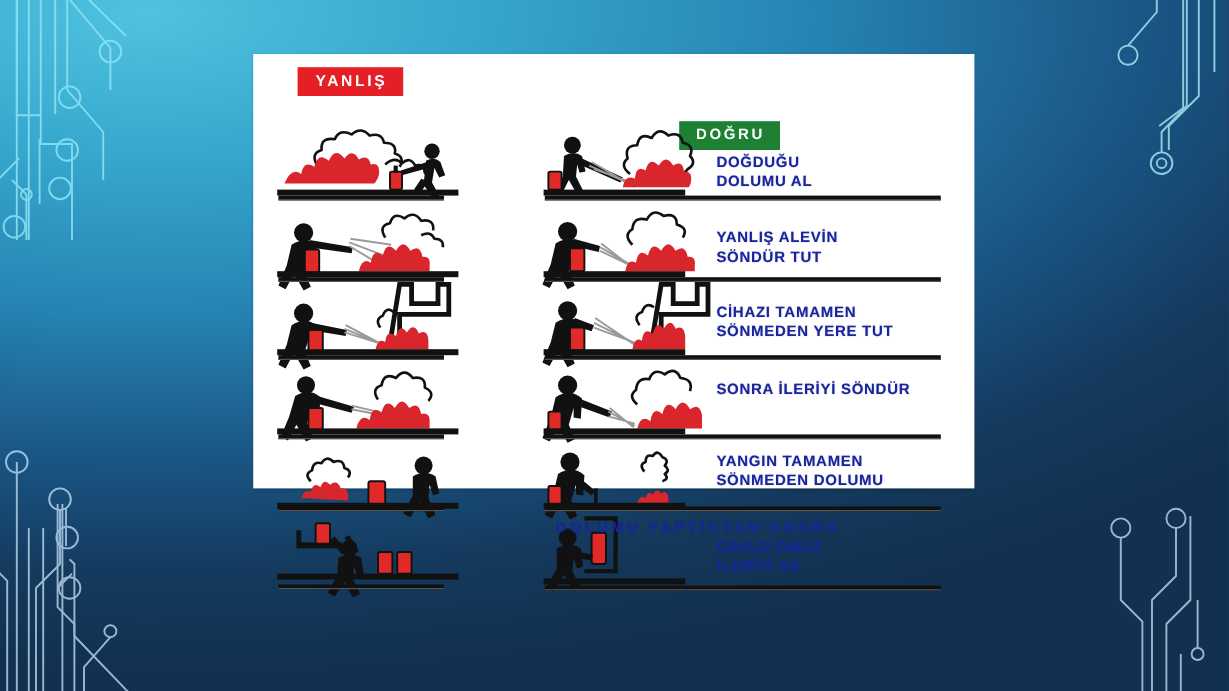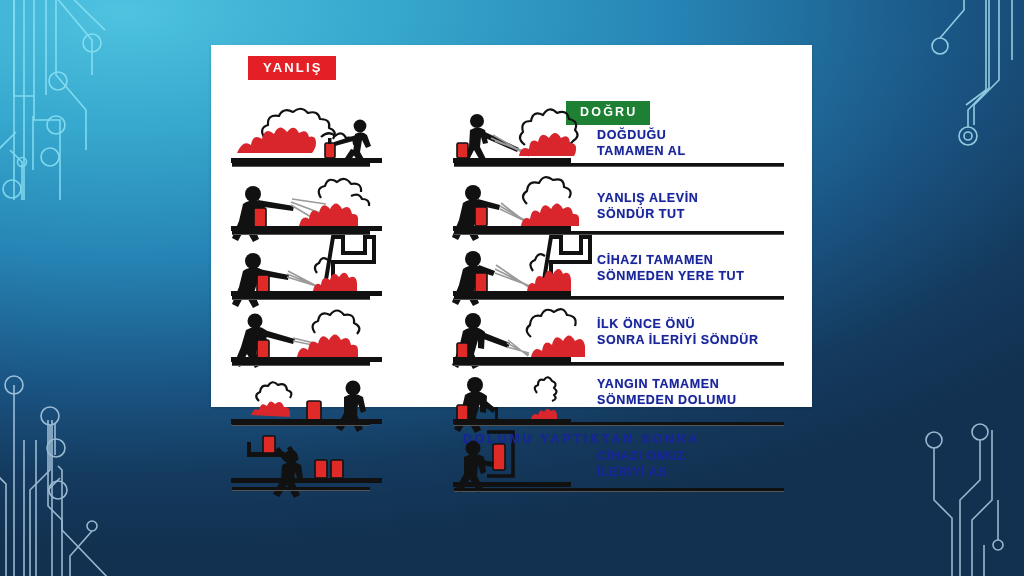--- a/index.html
+++ b/index.html
@@ -187,21 +187,21 @@
           <path class="spray" d="M40 33 l38 17 M42 30 l36 21 M44 36 l34 12"></path>
           <path class="smoke" d="M74 40 q-9-7-2-13 q-3-11 8-11 q2-11 12-6 q6-10 14-2 q10-4 12 6 q10 2 6 11 q6 6-2 11 q-4 6-12 3"></path>
           <path class="flame" d="M68 51 q2-11 10-7 q1-12 9-7 q3-12 11-4 q6-10 12 0 q8-5 9 5 q7 0 6 7 q0 3-2 6z"></path>
           <rect class="ink" x="2" y="53" width="118" height="5"></rect>
         </svg>
       </div>
       <div class="rule rule-right" style="top:58px"></div>
       <div class="rule rule-wrong" style="top:58px"></div>
       <div class="caption" style="left:386px; top:23px">
         <div>DOĞDUĞU</div>
-        <div>TAMAMEN AL</div>
+        <div>DOLUMU AL</div>
       </div>
     </div>
 
     <div class="row" style="top:133px">
       <div class="cell cell-wrong">
         <svg width="155" height="60" viewBox="0 0 155 60">
           <g class="ink">
             <circle cx="24" cy="16" r="8"></circle>
             <path d="M14 26 q12-8 22 1 l-2 18 -6-2 1-8 -4 14 5 12 -6 3 -8-14 -7 13 -6-3 7-17z"></path>
             <path d="M29 22 l36 6 -1 5 -36-5z"></path>
@@ -302,21 +302,20 @@
           <rect class="ext" x="6" y="36" width="11" height="15" rx="1.5"></rect>
           <path class="spray" d="M56 36 l22 12 M57 33 l20 16 M56 40 l22 6"></path>
           <path class="smoke" d="M80 30 q-8-7-1-12 q1-11 11-9 q4-10 13-4 q9-7 13 3 q11 1 8 11"></path>
           <path class="flame" d="M80 50 q3-12 11-6 q2-13 10-6 q3-13 11-4 q6-11 12 0 q8-6 10 5 l0 11z"></path>
           <rect class="ink" x="2" y="50" width="118" height="5"></rect>
         </svg>
       </div>
       <div class="rule rule-wrong" style="top:55px"></div>
       <div class="rule rule-right" style="top:55px"></div>
       <div class="caption" style="left:386px; top:10px">
-        <div>İLK ÖNCE ÖNÜ</div>
         <div>SONRA İLERİYİ SÖNDÜR</div>
       </div>
     </div>
 
     <div class="row" style="top:326px">
       <div class="cell cell-wrong">
         <svg width="155" height="56" viewBox="0 0 155 56">
           <path class="smoke" d="M30 30 q-6-6 1-9 q1-8 8-6 q4-7 10-1 q8-3 9 5 q7 2 3 8"></path>
           <path class="flame" d="M22 44 q3-8 8-5 q2-9 8-4 q3-8 8-2 q6-5 9 3 q6-1 6 6 l0 4z"></path>
           <rect class="ext" x="78" y="30" width="14" height="20" rx="2"></rect>

